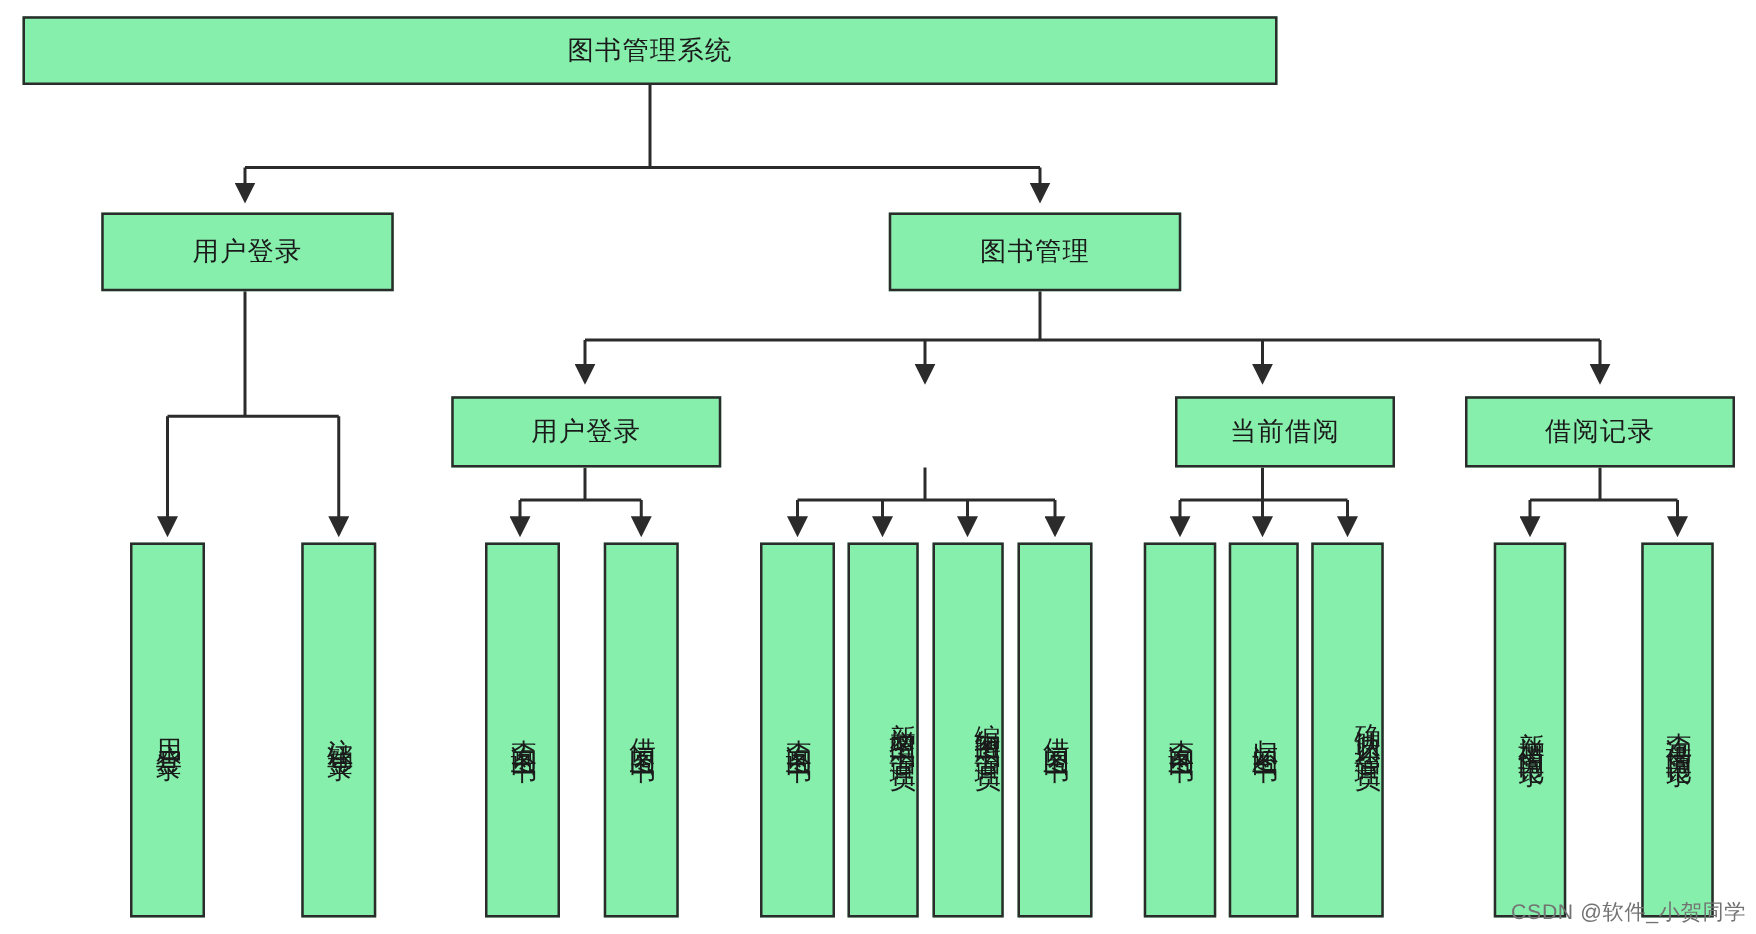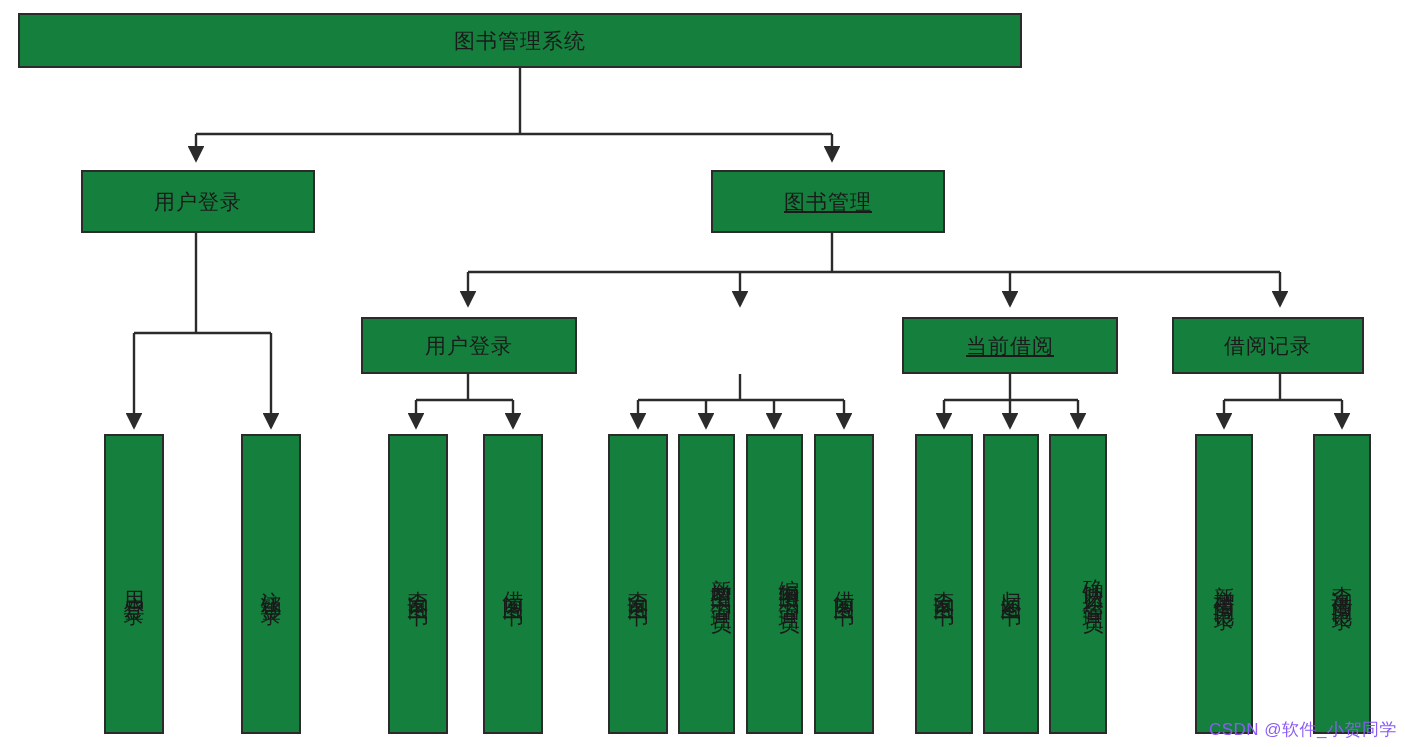--- a/index.html
+++ b/index.html
@@ -15,21 +15,21 @@
     width:1405px;height:747px;
   }
   #edges{
     position:absolute;left:0;top:0;
     width:1405px;height:747px;
     pointer-events:none;
   }
   .node{
     position:absolute;
     box-sizing:border-box;
-    background:#15803d;
+    background:#86efac;
     border:2.2px solid #2b2b2b;
     display:flex;
     align-items:center;
     justify-content:center;
     color:#1a1a1a;
     z-index:2;
   }
   .node.horiz{
     font-size:21px;
     letter-spacing:1px;
@@ -51,21 +51,21 @@
     align-items:flex-start;
   }
   .node.vert.mid-text{
     align-items:center;
   }
   #watermark{
     position:absolute;
     right:8px;
     bottom:6px;
     font-size:17px;
-    color:#8b5cf6;
+    color:#737373;
     letter-spacing:0.5px;
     z-index:3;
     white-space:nowrap;
   }
 </style>
 </head>
 <body>
 
 <div id="diagram">
 
@@ -120,31 +120,31 @@
     </g>
   </svg>
 
   <div class="node horiz" style="left:18px;top:13px;width:1004px;height:55px;">
     <span>图书管理系统</span>
   </div>
 
   <div class="node horiz" style="left:81px;top:170px;width:234px;height:63px;">
     <span>用户登录</span>
   </div>
-  <div class="node horiz" style="left:711px;top:170px;width:234px;height:63px;text-decoration:underline;">
+  <div class="node horiz" style="left:711px;top:170px;width:234px;height:63px;">
     <span>图书管理</span>
   </div>
 
   <div class="node horiz" style="left:361px;top:317px;width:216px;height:57px;">
     <span>用户登录</span>
   </div>
-  <div class="node horiz" style="left:902px;top:317px;width:216px;height:57px;text-decoration:underline;">
+  <div class="node horiz" style="left:940px;top:317px;width:176px;height:57px;">
     <span>当前借阅</span>
   </div>
-  <div class="node horiz" style="left:1172px;top:317px;width:192px;height:57px;">
+  <div class="node horiz" style="left:1172px;top:317px;width:216px;height:57px;">
     <span>借阅记录</span>
   </div>
 
   <div class="node vert mid-text" style="left:104px;top:434px;width:60px;height:300px;">
     <span>用户登录</span>
   </div>
   <div class="node vert mid-text" style="left:241px;top:434px;width:60px;height:300px;">
     <span>注销登录</span>
   </div>
 

